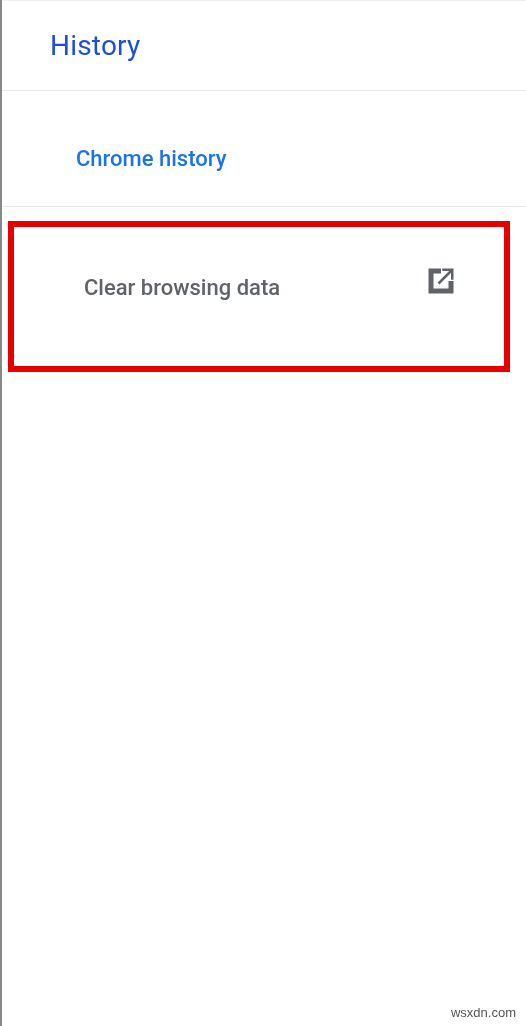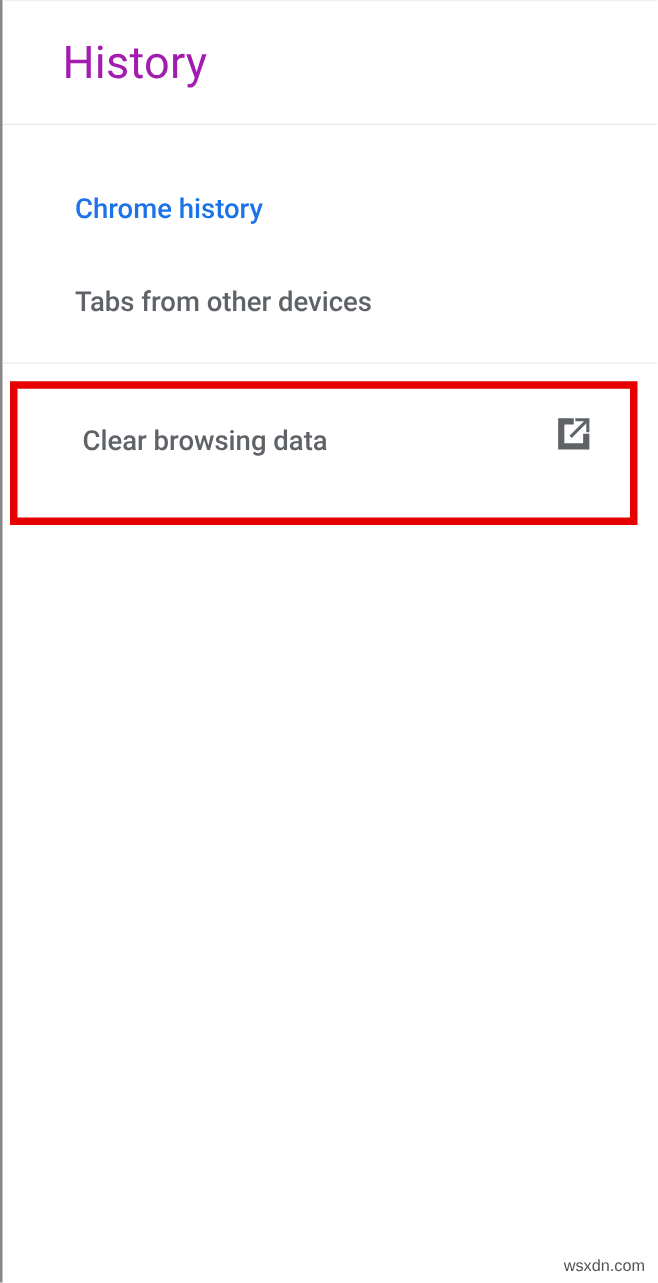--- a/index.html
+++ b/index.html
@@ -14,47 +14,48 @@
       background: #fff;
       position: relative;
       border-left: 2px solid #888;
     }
     .header {
       padding: 28px 24px 28px 48px;
       border-bottom: 1px solid #e8e8e8;
       border-top: 1px solid #f0f0f0;
     }
     .header-title {
-      font-size: 36px;
+      font-size: 28px;
       font-weight: 400;
-      color: #a21caf;
+      color: #1d4ed8;
       letter-spacing: 0.2px;
     }
     .menu-section {
       padding-top: 30px;
       padding-bottom: 10px;
       border-bottom: 1px solid #e8e8e8;
     }
     .menu-item {
       padding: 25px 24px 25px 58px;
       font-size: 22px;
       font-weight: 500;
       color: #5f6368;
       cursor: pointer;
       display: flex;
       align-items: flex-end;
       justify-content: space-between;
+      margin-left: 16px;
     }
     .menu-item.active {
       color: #1a73e8;
     }
     .highlight-box {
       border: 6px solid #e60000;
       margin: 14px 16px 0 6px;
-      padding: 0;
+      padding: 18px;
     }
     .clear-item {
       padding: 30px 30px 48px 52px;
       font-size: 22px;
       font-weight: 500;
       color: #5f6368;
       cursor: pointer;
       display: flex;
       align-items: center;
       justify-content: space-between;
@@ -79,23 +80,20 @@
 <body>
 
 <div class="header">
   <div class="header-title">History</div>
 </div>
 
 <div class="menu-section">
   <div class="menu-item active">
     <span>Chrome history</span>
   </div>
-  <div class="menu-item">
-    <span>Tabs from other devices</span>
-  </div>
 </div>
 
 <div class="highlight-box">
   <div class="clear-item">
     <span>Clear browsing data</span>
     <span class="open-icon">
       <svg viewBox="0 0 24 24" width="30" height="30">
         <path fill="none" stroke="#5f6368" stroke-width="2" d="M19 19H5V5h6V3H3v18h18v-8h-2v6z"></path>
         <path fill="none" stroke="#5f6368" stroke-width="2" d="M13 3h8v8"></path>
         <path fill="none" stroke="#5f6368" stroke-width="2" d="M21 3L10 14"></path>

